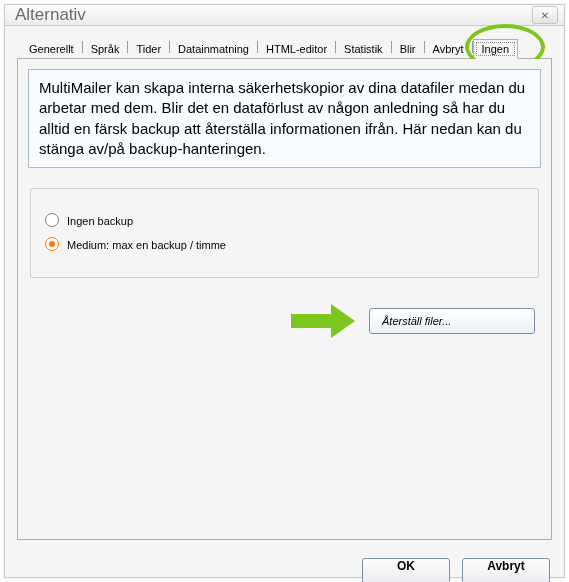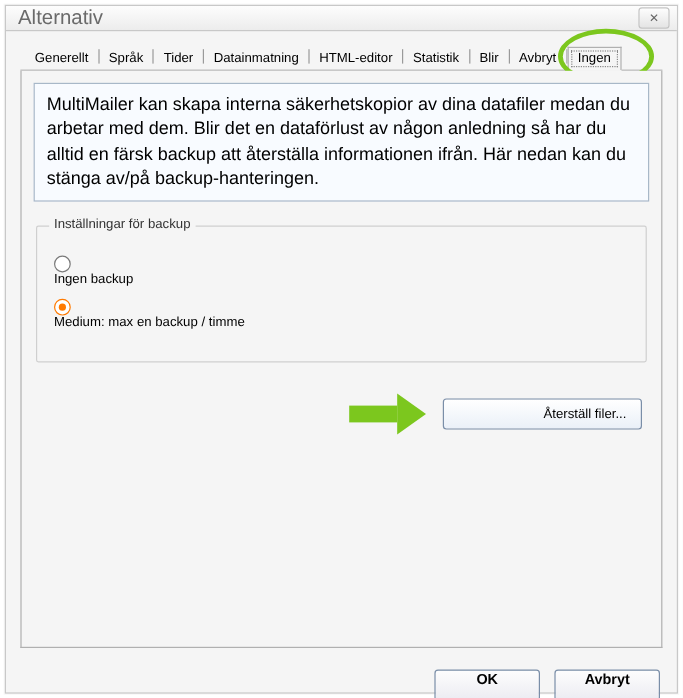--- a/index.html
+++ b/index.html
@@ -78,38 +78,38 @@
   }
   .groupbox{
     margin-top:20px;
     border:1px solid #cfcfcf;border-radius:2px;
     padding:14px 14px 16px 14px;position:relative;
   }
   .group-legend{
     position:absolute;top:-8px;left:10px;background:var(--win-bg);
     padding:0 4px;font-size:11px;color:#333;
   }
-  .radio-row{display:flex;align-items:flex-start;margin:10px 0;flex-direction:column;}
+  .radio-row{display:flex;align-items:flex-end;margin:10px 0;}
   .radio{
     width:12px;height:12px;border-radius:50%;border:1px solid #7a7a7a;
     margin-right:8px;background:#fff;display:inline-flex;align-items:center;justify-content:center;
   }
   .radio.selected{border-color:var(--radio-accent);}
   .radio.selected::after{
     content:"";width:6px;height:6px;border-radius:50%;background:var(--radio-accent);
   }
   .restore-row{
     margin-top:26px;display:flex;align-items:center;justify-content:flex-end;
     padding-right:6px;
   }
   .btn{
     min-width:140px;height:24px;border:1px solid var(--btn-border);border-radius:3px;
     background:linear-gradient(#ffffff,#eaf0f8);
-    display:inline-flex;align-items:center;justify-content:flex-end;
-    font-size:11px;padding:0 12px;cursor:default;
+    display:inline-flex;align-items:center;justify-content:flex-start;
+    font-size:11px;padding:0 12px;cursor:default;font-style:italic;
   }
   .dialog-buttons{
     display:flex;justify-content:flex-end;gap:12px;padding:10px 14px 10px 14px;
   }
   .dbtn{
     min-width:86px;height:24px;border:1px solid var(--btn-border);border-radius:3px;
     background:linear-gradient(#fdfdfd,#ececf2);
     display:inline-flex;align-items:flex-start;justify-content:center;
     font-size:12px;cursor:default;font-weight:bold;
   }
@@ -169,21 +169,20 @@
       <div class="hl-circle" style="top:-12px;left:448px;"></div>
     </div>
 
     <div class="panel">
 
       <div class="infobox">
         <span>MultiMailer kan skapa interna säkerhetskopior av dina datafiler medan du arbetar med dem. Blir det en dataförlust av någon anledning så har du alltid en färsk backup att återställa informationen ifrån. Här nedan kan du stänga av/på backup-hanteringen.</span>
       </div>
 
       <fieldset class="groupbox">
-        <span class="group-legend">Inställningar för backup</span>
 
         <div class="radio-row">
           <span class="radio"></span>
           <span>Ingen backup</span>
         </div>
         <div class="radio-row">
           <span class="radio selected"></span>
           <span>Medium: max en backup / timme</span>
         </div>
       </fieldset>

